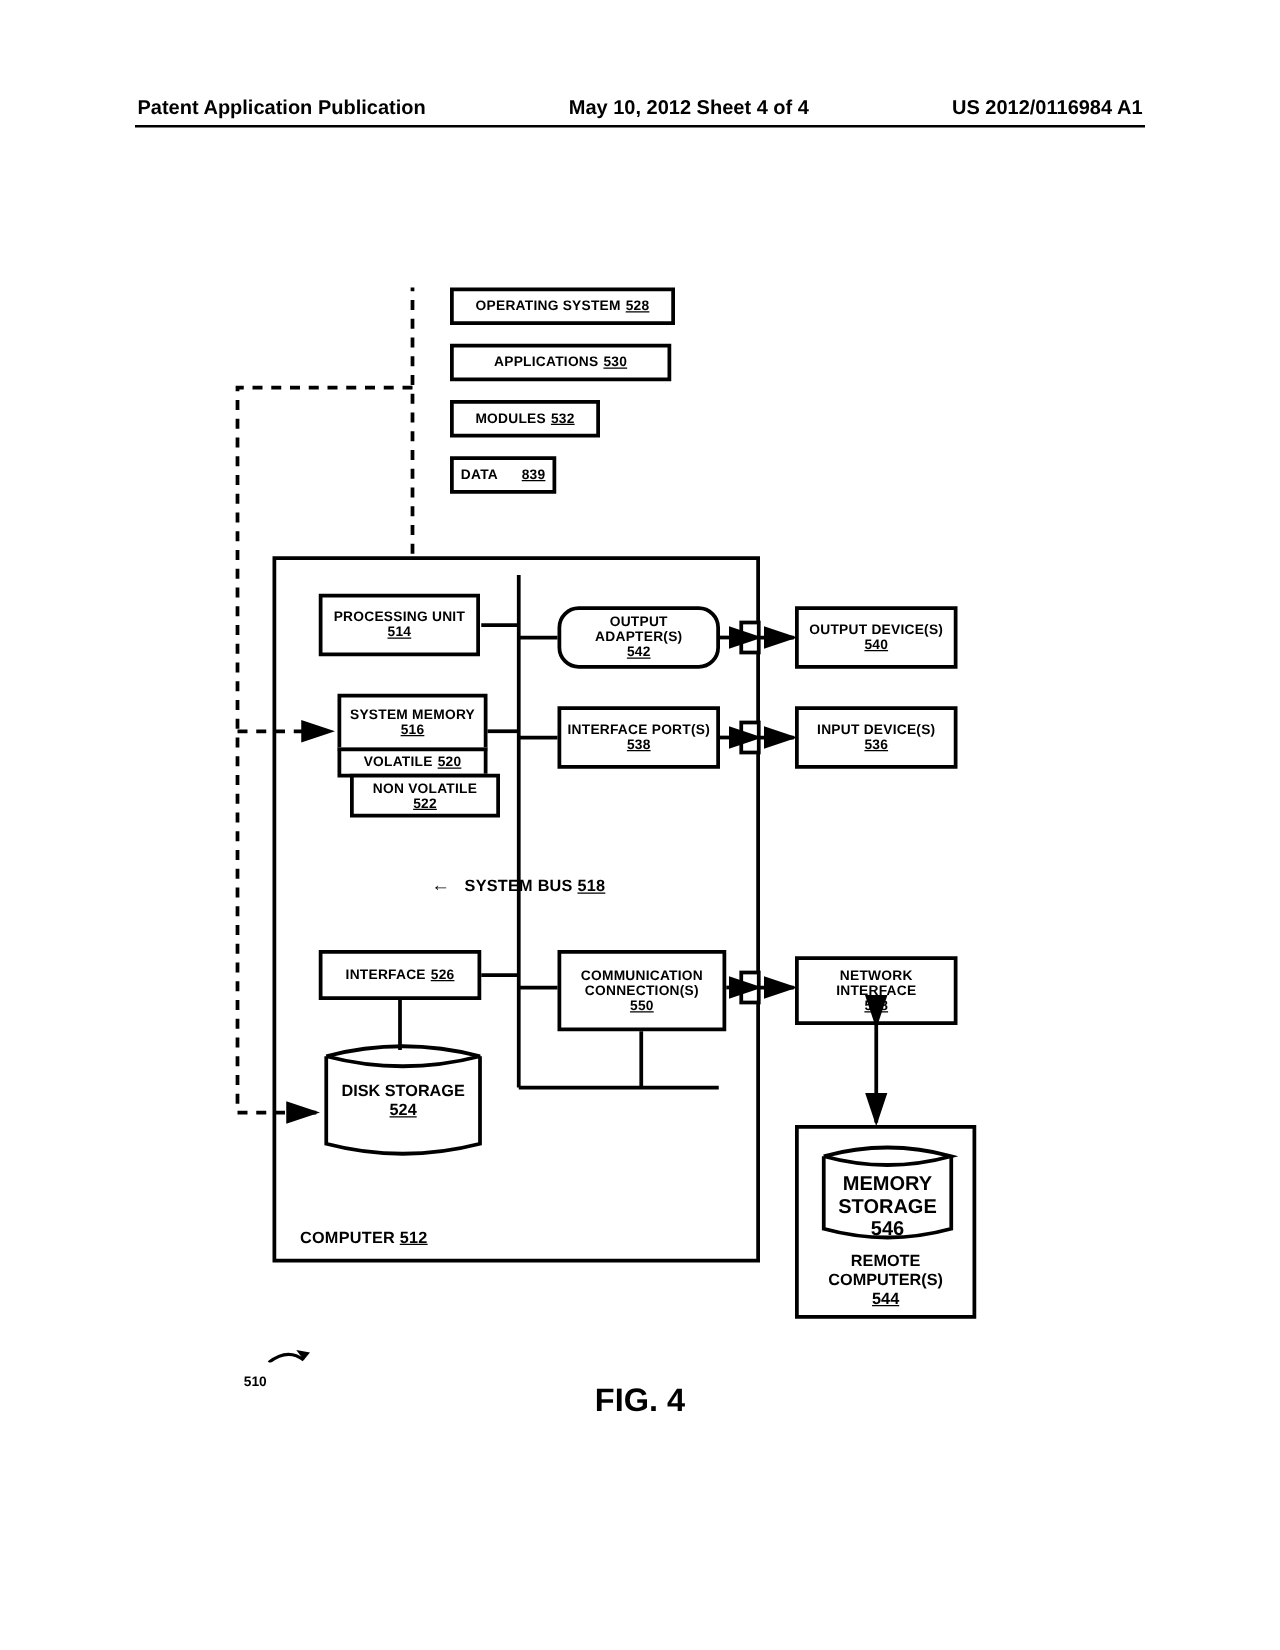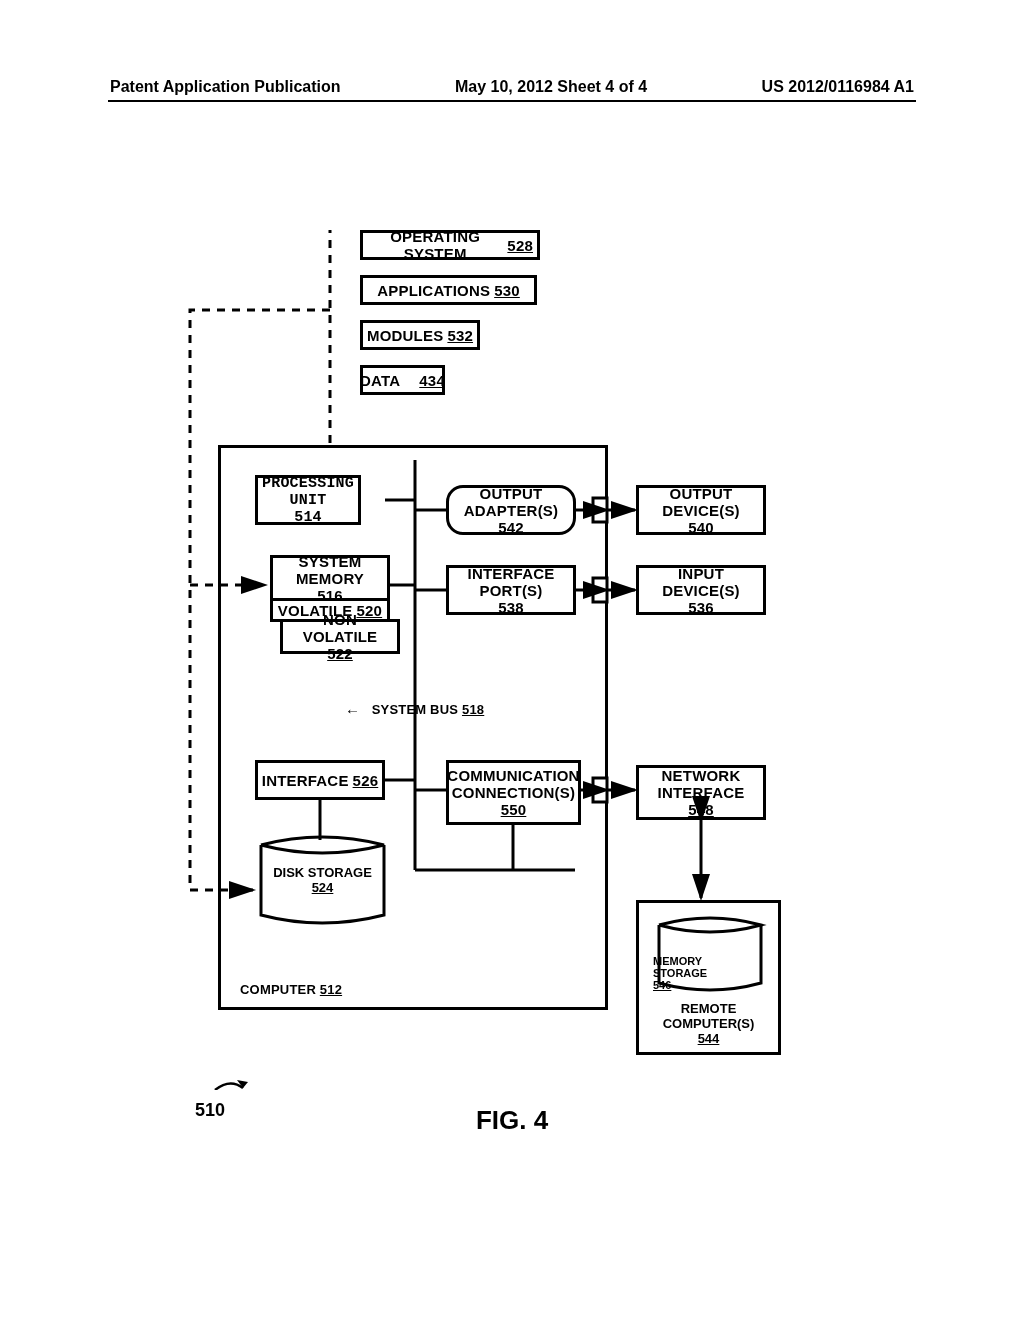--- a/index.html
+++ b/index.html
@@ -37,21 +37,21 @@
     left: 175px;
     width: 620px;
     height: 860px;
   }
   .box {
     position: absolute;
     background: #fff;
     border: 3px solid #000;
     text-align: center;
     font-weight: bold;
-    font-size: 15px;
+    font-size: 11px;
     box-sizing: border-box;
     padding: 4px;
     display: flex;
     flex-direction: column;
     justify-content: center;
     align-items: center;
     letter-spacing: 0.2px;
   }
   .num { text-decoration: underline; }
   .label {
@@ -73,21 +73,21 @@
     width: 1024px;
     text-align: center;
     font-weight: bold;
     font-size: 26px;
   }
   .ref510 {
     position: absolute;
     top: 1100px;
     left: 195px;
     font-weight: bold;
-    font-size: 18px;
+    font-size: 11px;
   }
 </style>
 </head>
 <body>
 
 <div class="header">
   <span>Patent Application Publication</span>
   <span>May 10, 2012  Sheet 4 of 4</span>
   <span>US 2012/0116984 A1</span>
 </div>
@@ -102,26 +102,26 @@
   <div class="box" style="left:185px; top:45px; width:177px; height:30px; flex-direction:row; gap:4px;">
     <span>APPLICATIONS</span>
     <span class="num">530</span>
   </div>
   <div class="box" style="left:185px; top:90px; width:120px; height:30px; flex-direction:row; gap:4px;">
     <span>MODULES</span>
     <span class="num">532</span>
   </div>
   <div class="box" style="left:185px; top:135px; width:85px; height:30px; flex-direction:row; gap:19px;">
     <span>DATA</span>
-    <span class="num">434</span>
+    <span class="num">839</span>
   </div>
 
   <div style="position:absolute; left:43px; top:215px; width:390px; height:565px; border:3px solid #000; box-sizing:border-box;"></div>
 
-  <div class="box" style="left:80px; top:245px; width:106px; height:50px;font-family:Liberation Mono, monospace;">
+  <div class="box" style="left:80px; top:245px; width:129px; height:50px;">
     <span>PROCESSING UNIT</span>
     <span class="num" style="display:inline">514</span>
   </div>
 
   <div class="box" style="left:271px; top:255px; width:130px; height:50px;border-radius:17px;">
     <div><span>OUTPUT ADAPTER(S)</span></div>
     <div><span class="num">542</span></div>
   </div>
 
   <div class="box" style="left:461px; top:255px; width:130px; height:50px;">
@@ -172,21 +172,21 @@
       <div><span>REMOTE COMPUTER(S)</span></div>
       <div><span class="num">544</span></div>
     </div>
   </div>
 
   <div style="position:absolute; left:478px; top:685px; width:114px; height:78px;">
     <svg width="114" height="78">
       <path d="M 6 10 L 6 68 Q 57 82 108 68 L 108 10" fill="none" stroke="#000" stroke-width="3"></path>
       <path d="M 6 10 Q 57 -4 108 10 Q 57 24 6 10" fill="none" stroke="#000" stroke-width="3"></path>
     </svg>
-    <div style="position:absolute; top:24px; left:0; right:0; font-weight:bold; font-size:11px;margin-top:16px;">
+    <div style="position:absolute; top:24px; left:0; right:0; text-align:center; font-weight:bold; font-size:16px;">
       <div>
           <span style="display:block">MEMORY<br>STORAGE</span>
         </div>
       <div><span class="num">546</span></div>
     </div>
   </div>
 
   <div style="position:absolute; left:80px; top:603px; width:135px; height:95px;">
     <svg width="135" height="95">
       <path d="M 6 12 L 6 82 Q 67 98 129 82 L 129 12" fill="none" stroke="#000" stroke-width="3"></path>

